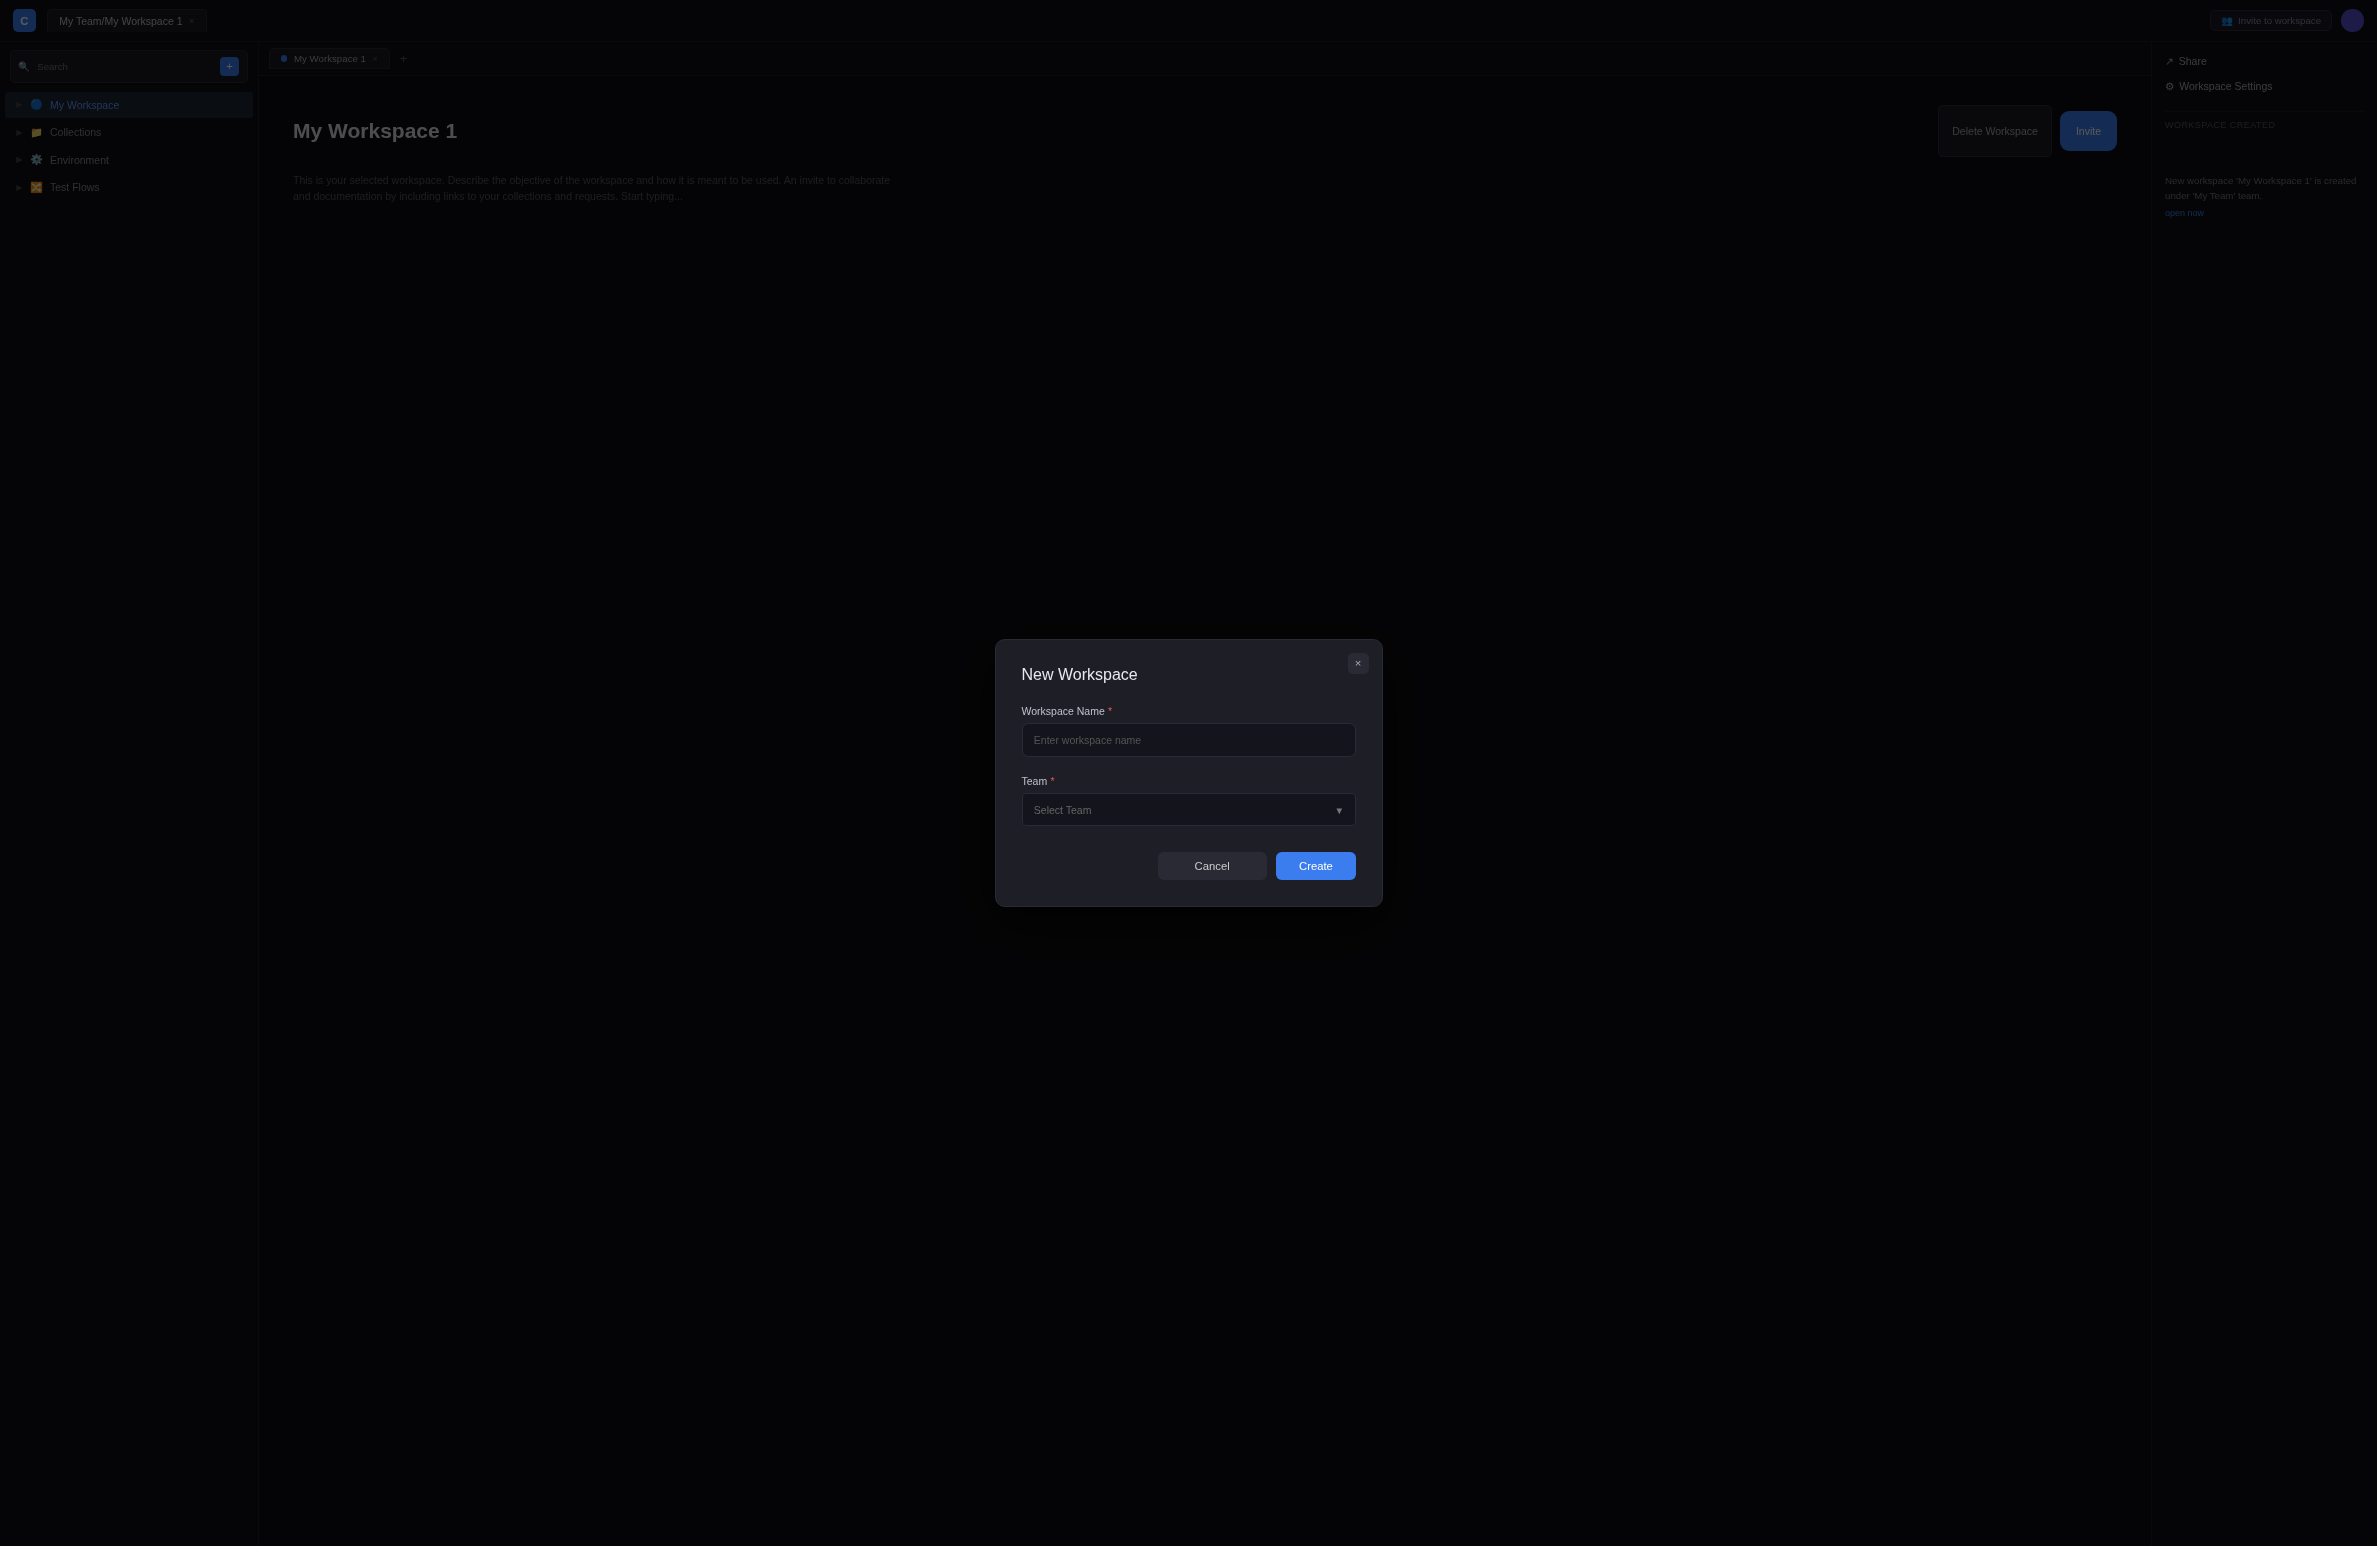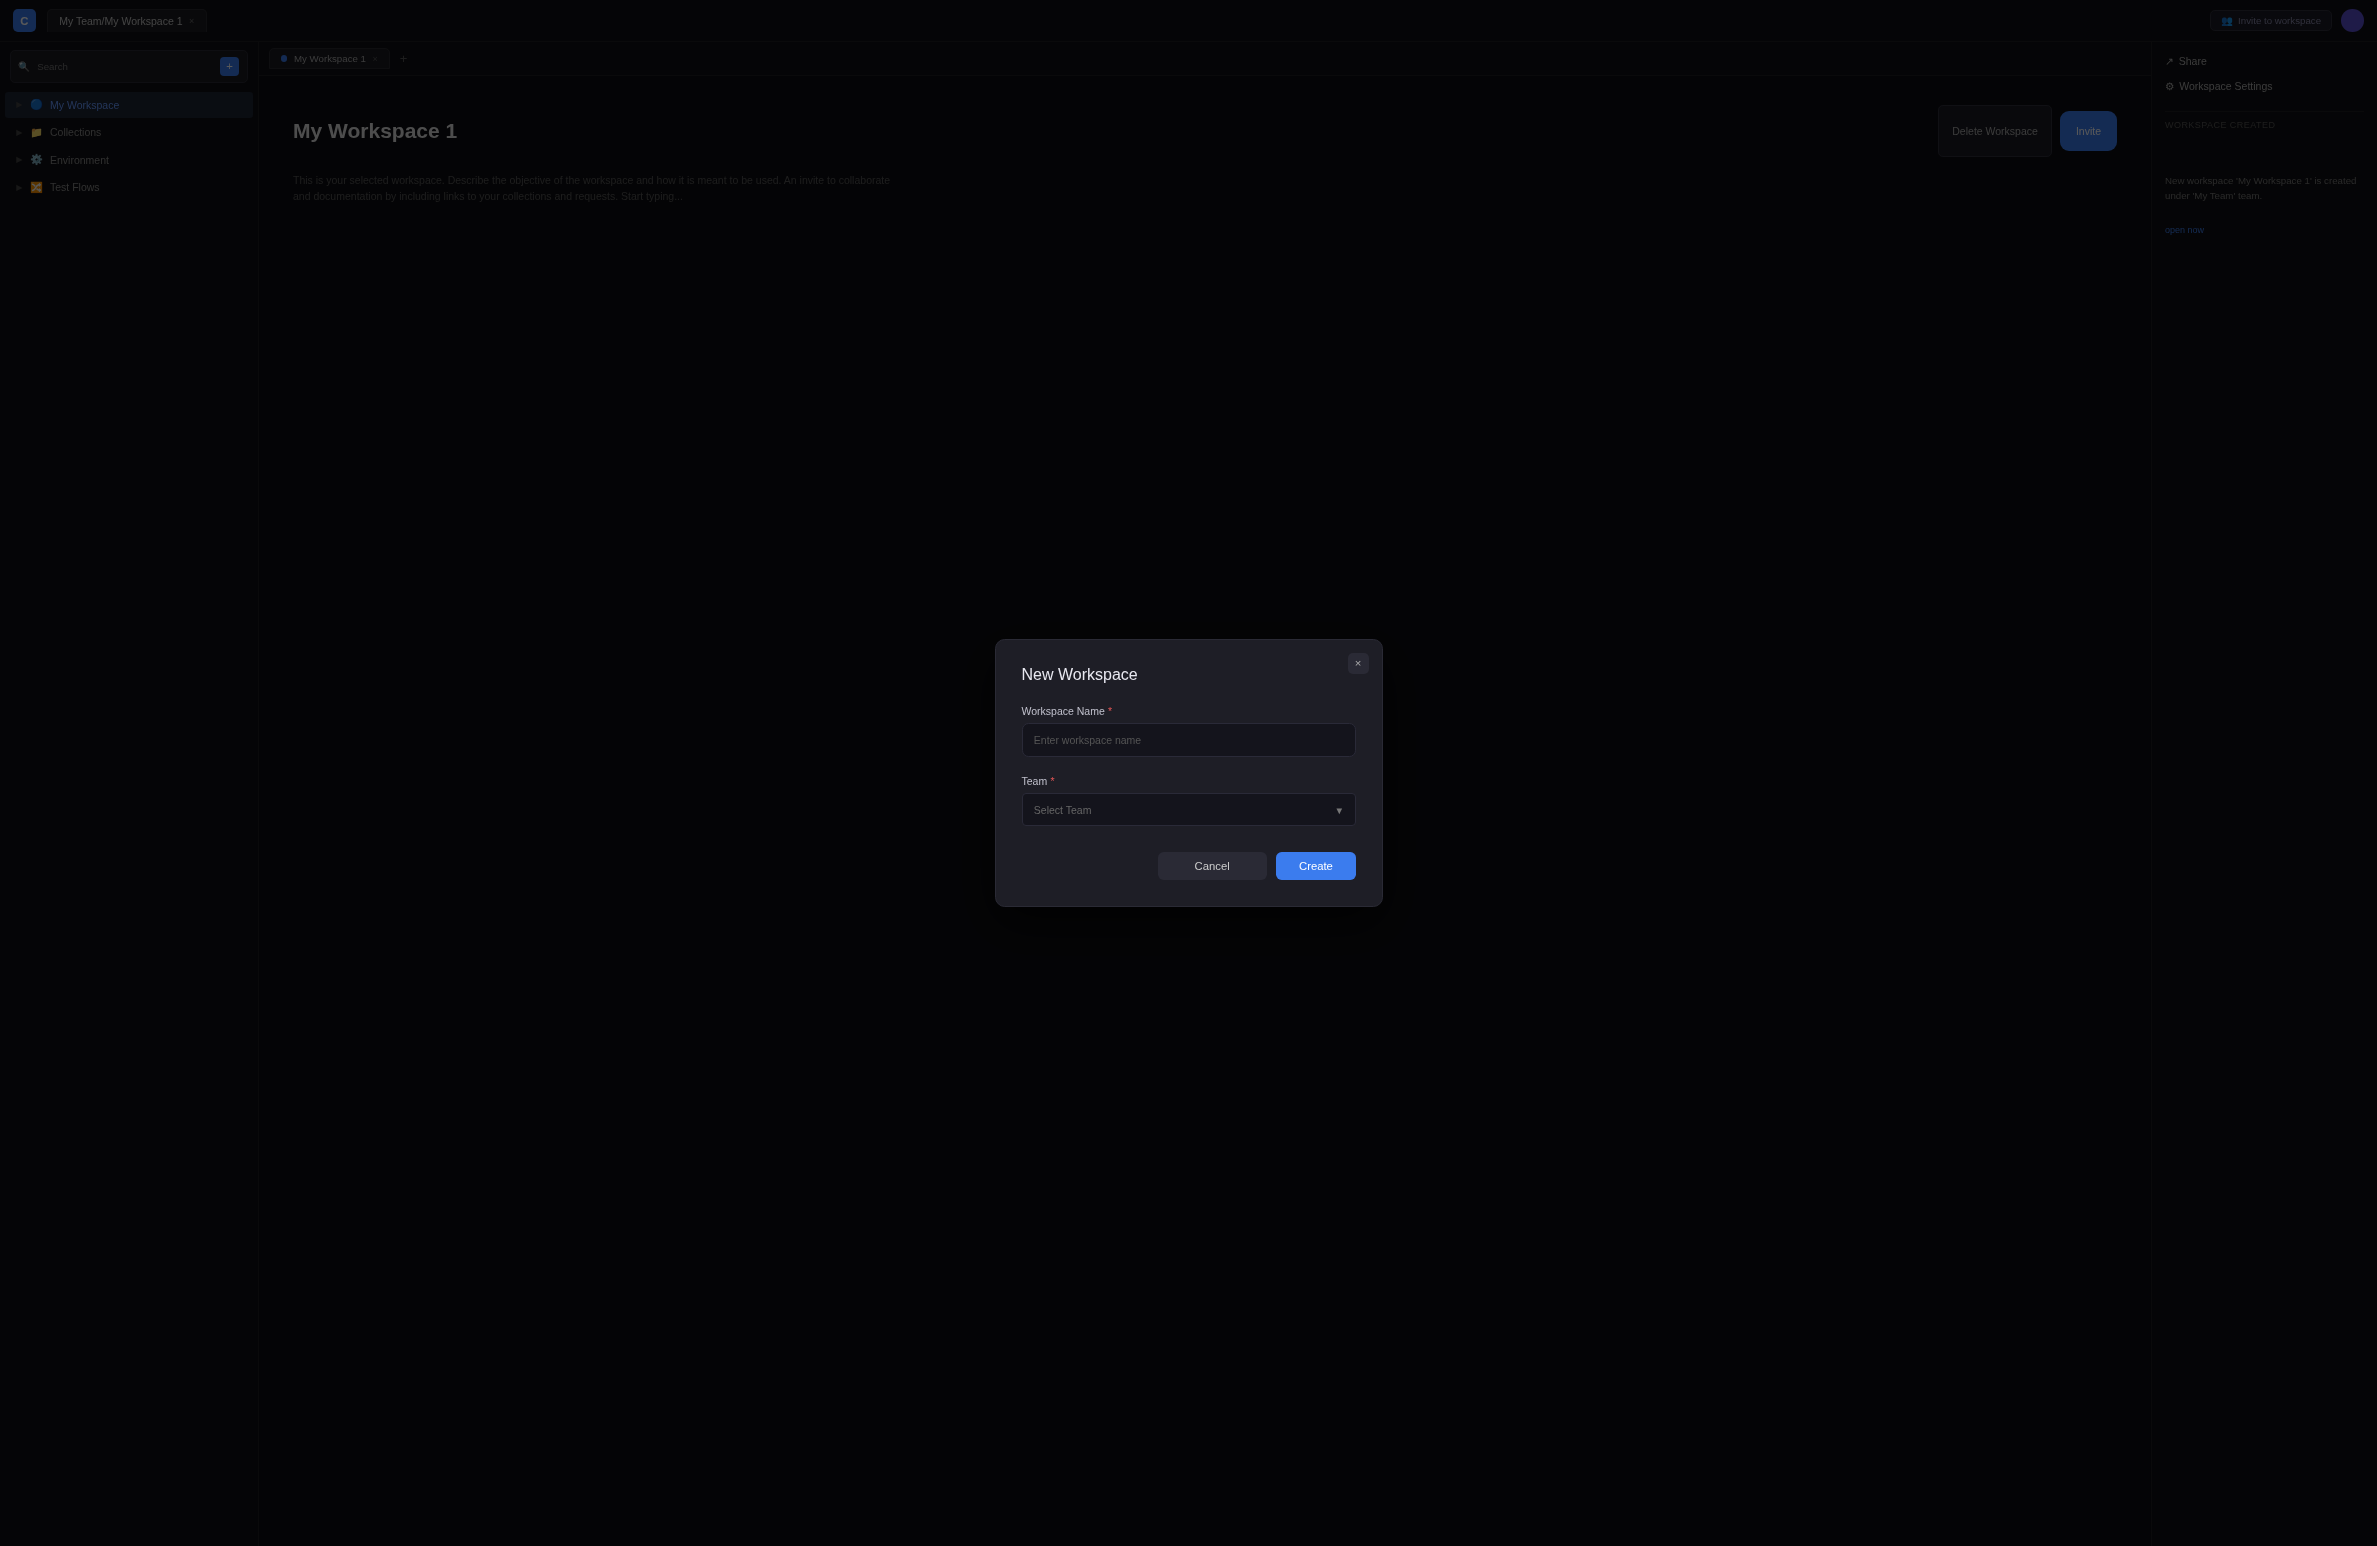--- a/index.html
+++ b/index.html
@@ -289,21 +289,21 @@
     .right-panel-message {
       font-size: 9.7px;
       color: #777;
       line-height: 1.5;
       margin-top: 44px;
     }
     .right-panel-link {
       font-size: 9px;
       color: #3b7cee;
       cursor: pointer;
-      margin-top: 22px;
+      margin-top: 5px;
     }
 
     
     .overlay {
       position: fixed;
       top: 0; left: 0;
       width: 100%; height: 100%;
       background: rgba(0,0,0,0.65);
       display: flex;
       align-items: center;

